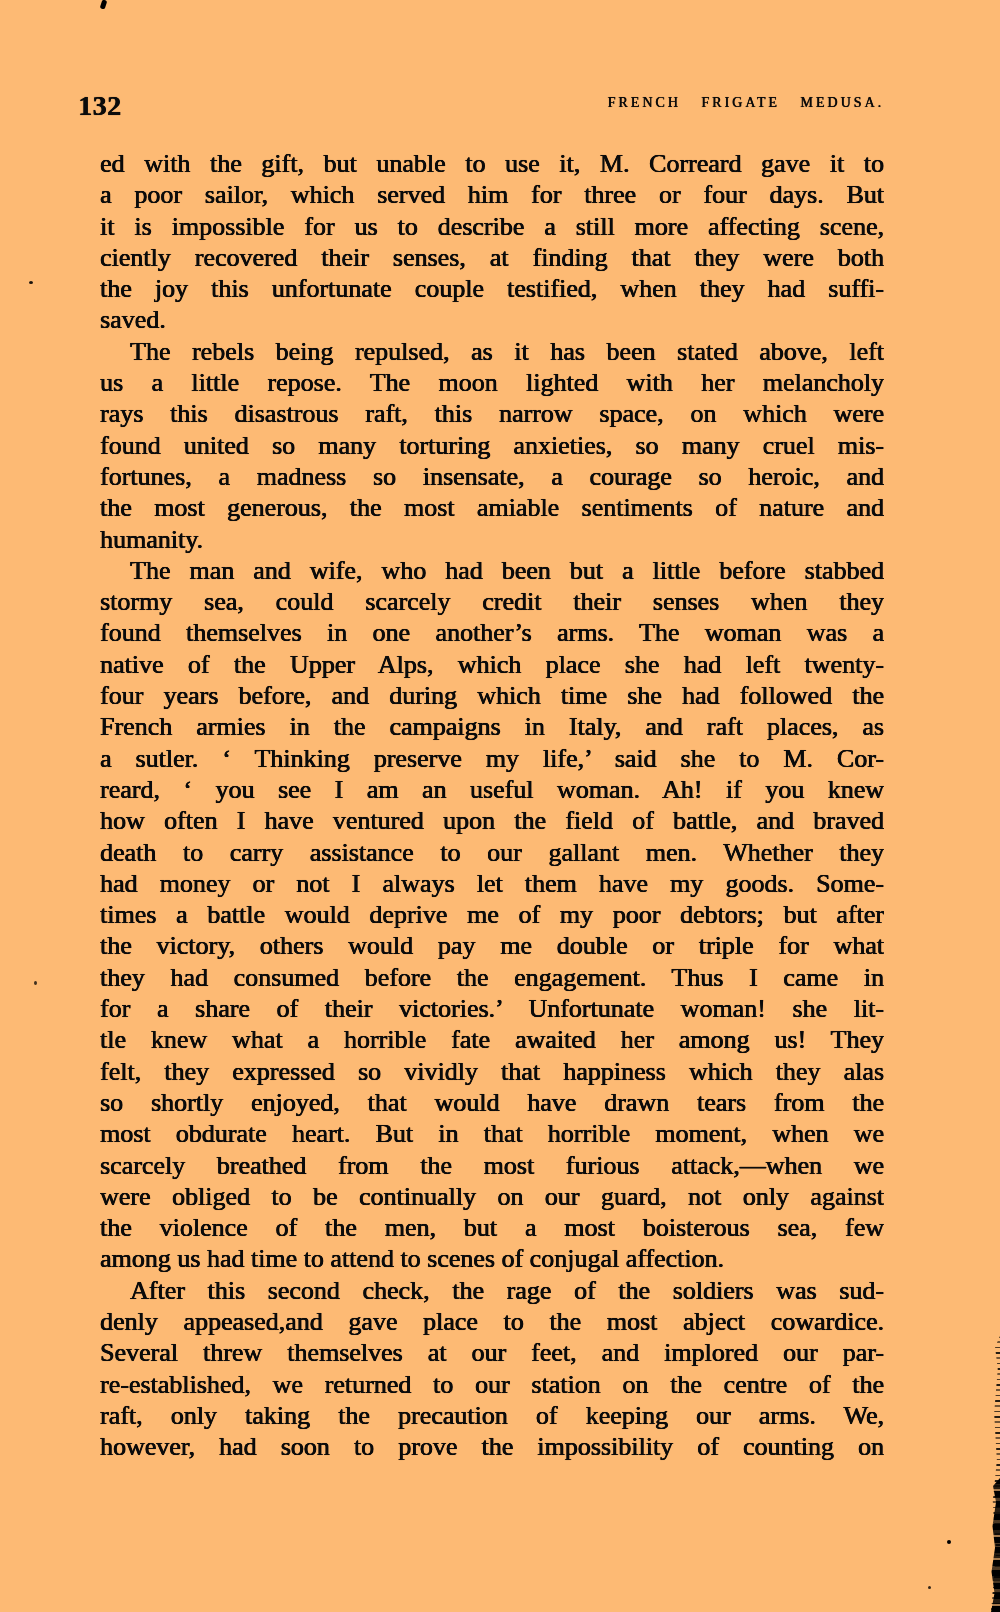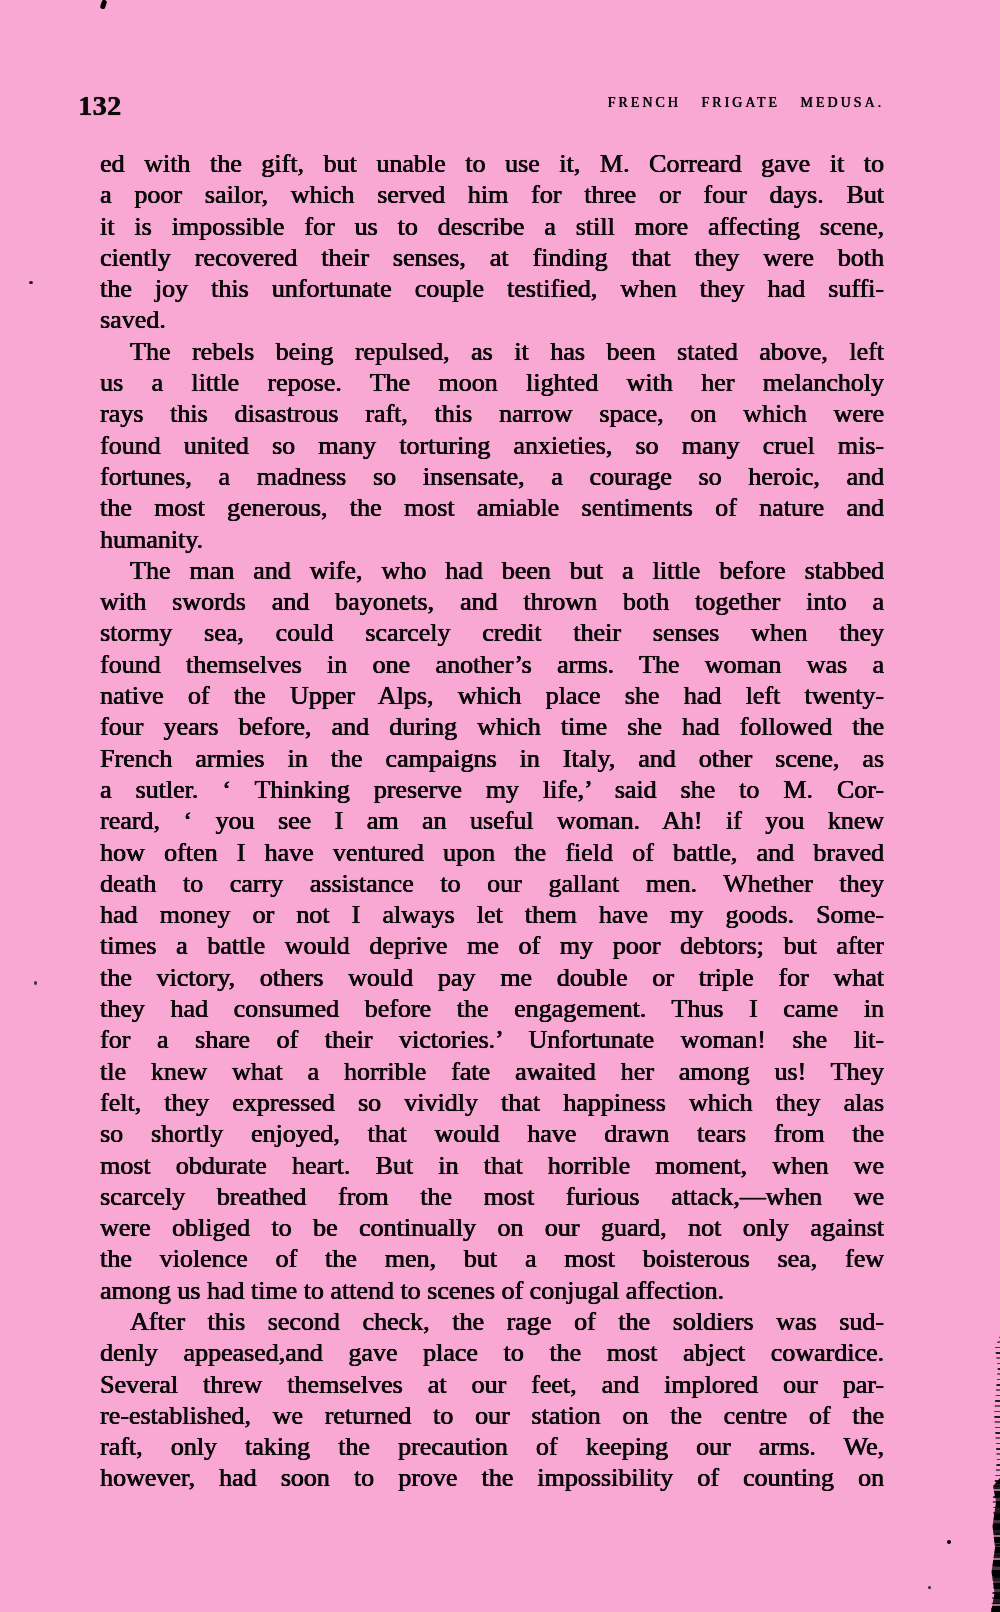--- a/index.html
+++ b/index.html
@@ -4,21 +4,21 @@
 <style>
   html, body {
     margin: 0;
     padding: 0;
     background: #ffffff;
   }
   .page {
     position: relative;
     width: 1000px;
     height: 1612px;
-    background: #f9a8d4;
+    background: #fdba74;
     overflow: hidden;
     font-family: "Liberation Serif", "DejaVu Serif", serif;
     color: #0b0b0b;
   }
   .header-row {
     position: absolute;
     top: 90px;
     left: 78px;
     width: 806px;
     height: 34px;
@@ -122,26 +122,25 @@
         <div class="line indent">The rebels being repulsed, as it has been stated above, left</div>
         <div class="line">us a little repose.  The moon lighted with her melancholy</div>
         <div class="line">rays this disastrous raft, this narrow space, on which were</div>
         <div class="line">found united so many torturing anxieties, so many cruel mis-</div>
         <div class="line">fortunes, a madness so insensate, a courage so heroic, and</div>
         <div class="line">the most generous, the most amiable sentiments of nature and</div>
         <div class="line para-end">humanity.</div>
       </div>
       <div class="paragraph">
         <div class="line indent">The man and wife, who had been but a little before stabbed</div>
-        <div class="line">with swords and bayonets, and thrown both together into a</div>
         <div class="line">stormy sea, could scarcely credit their senses when they</div>
         <div class="line">found themselves in one another’s arms.  The woman was a</div>
         <div class="line">native of the Upper Alps, which place she had left twenty-</div>
         <div class="line">four years before, and during which time she had followed the</div>
-        <div class="line">French armies in the campaigns in Italy, and other scene, as</div>
+        <div class="line">French armies in the campaigns in Italy, and raft places, as</div>
         <div class="line">a sutler.  ‘ Thinking preserve my life,’ said she to M. Cor-</div>
         <div class="line">reard, ‘ you see I am an useful woman.  Ah! if you knew</div>
         <div class="line">how often I have ventured upon the field of battle, and braved</div>
         <div class="line">death to carry assistance to our gallant men.  Whether they</div>
         <div class="line">had money or not I always let them have my goods.  Some-</div>
         <div class="line">times a battle would deprive me of my poor debtors; but after</div>
         <div class="line">the victory, others would pay me double or triple for what</div>
         <div class="line">they had consumed before the engagement.  Thus I came in</div>
         <div class="line">for a share of their victories.’  Unfortunate woman! she lit-</div>
         <div class="line">tle knew what a horrible fate awaited her among us!  They</div>

